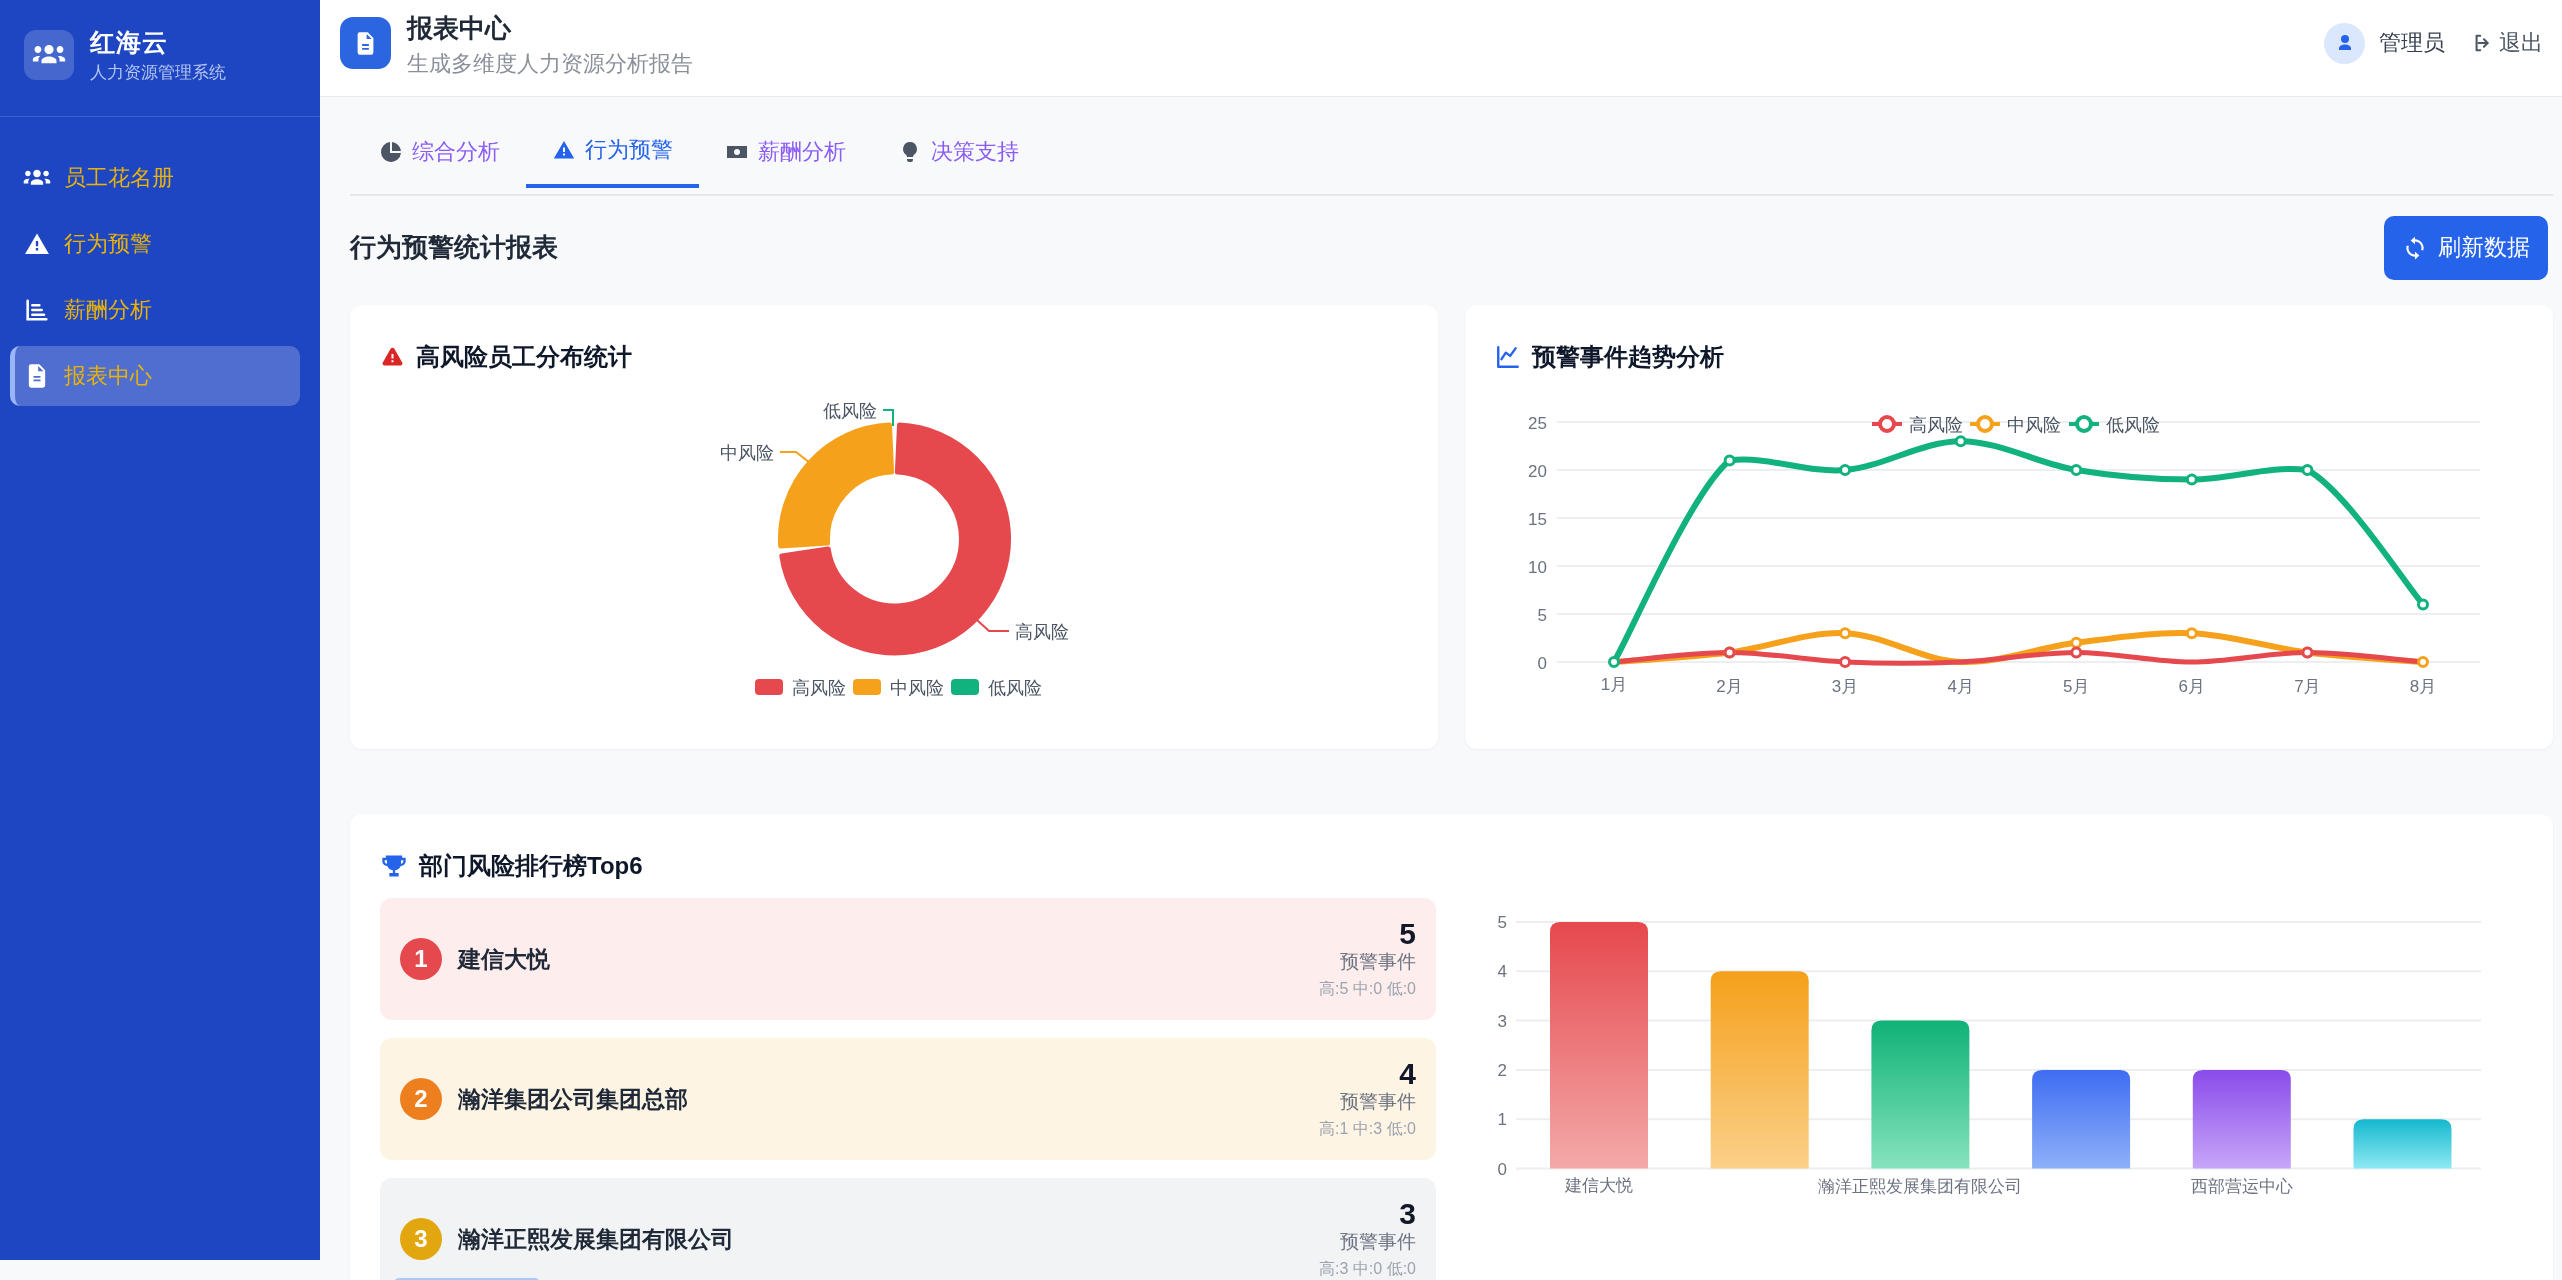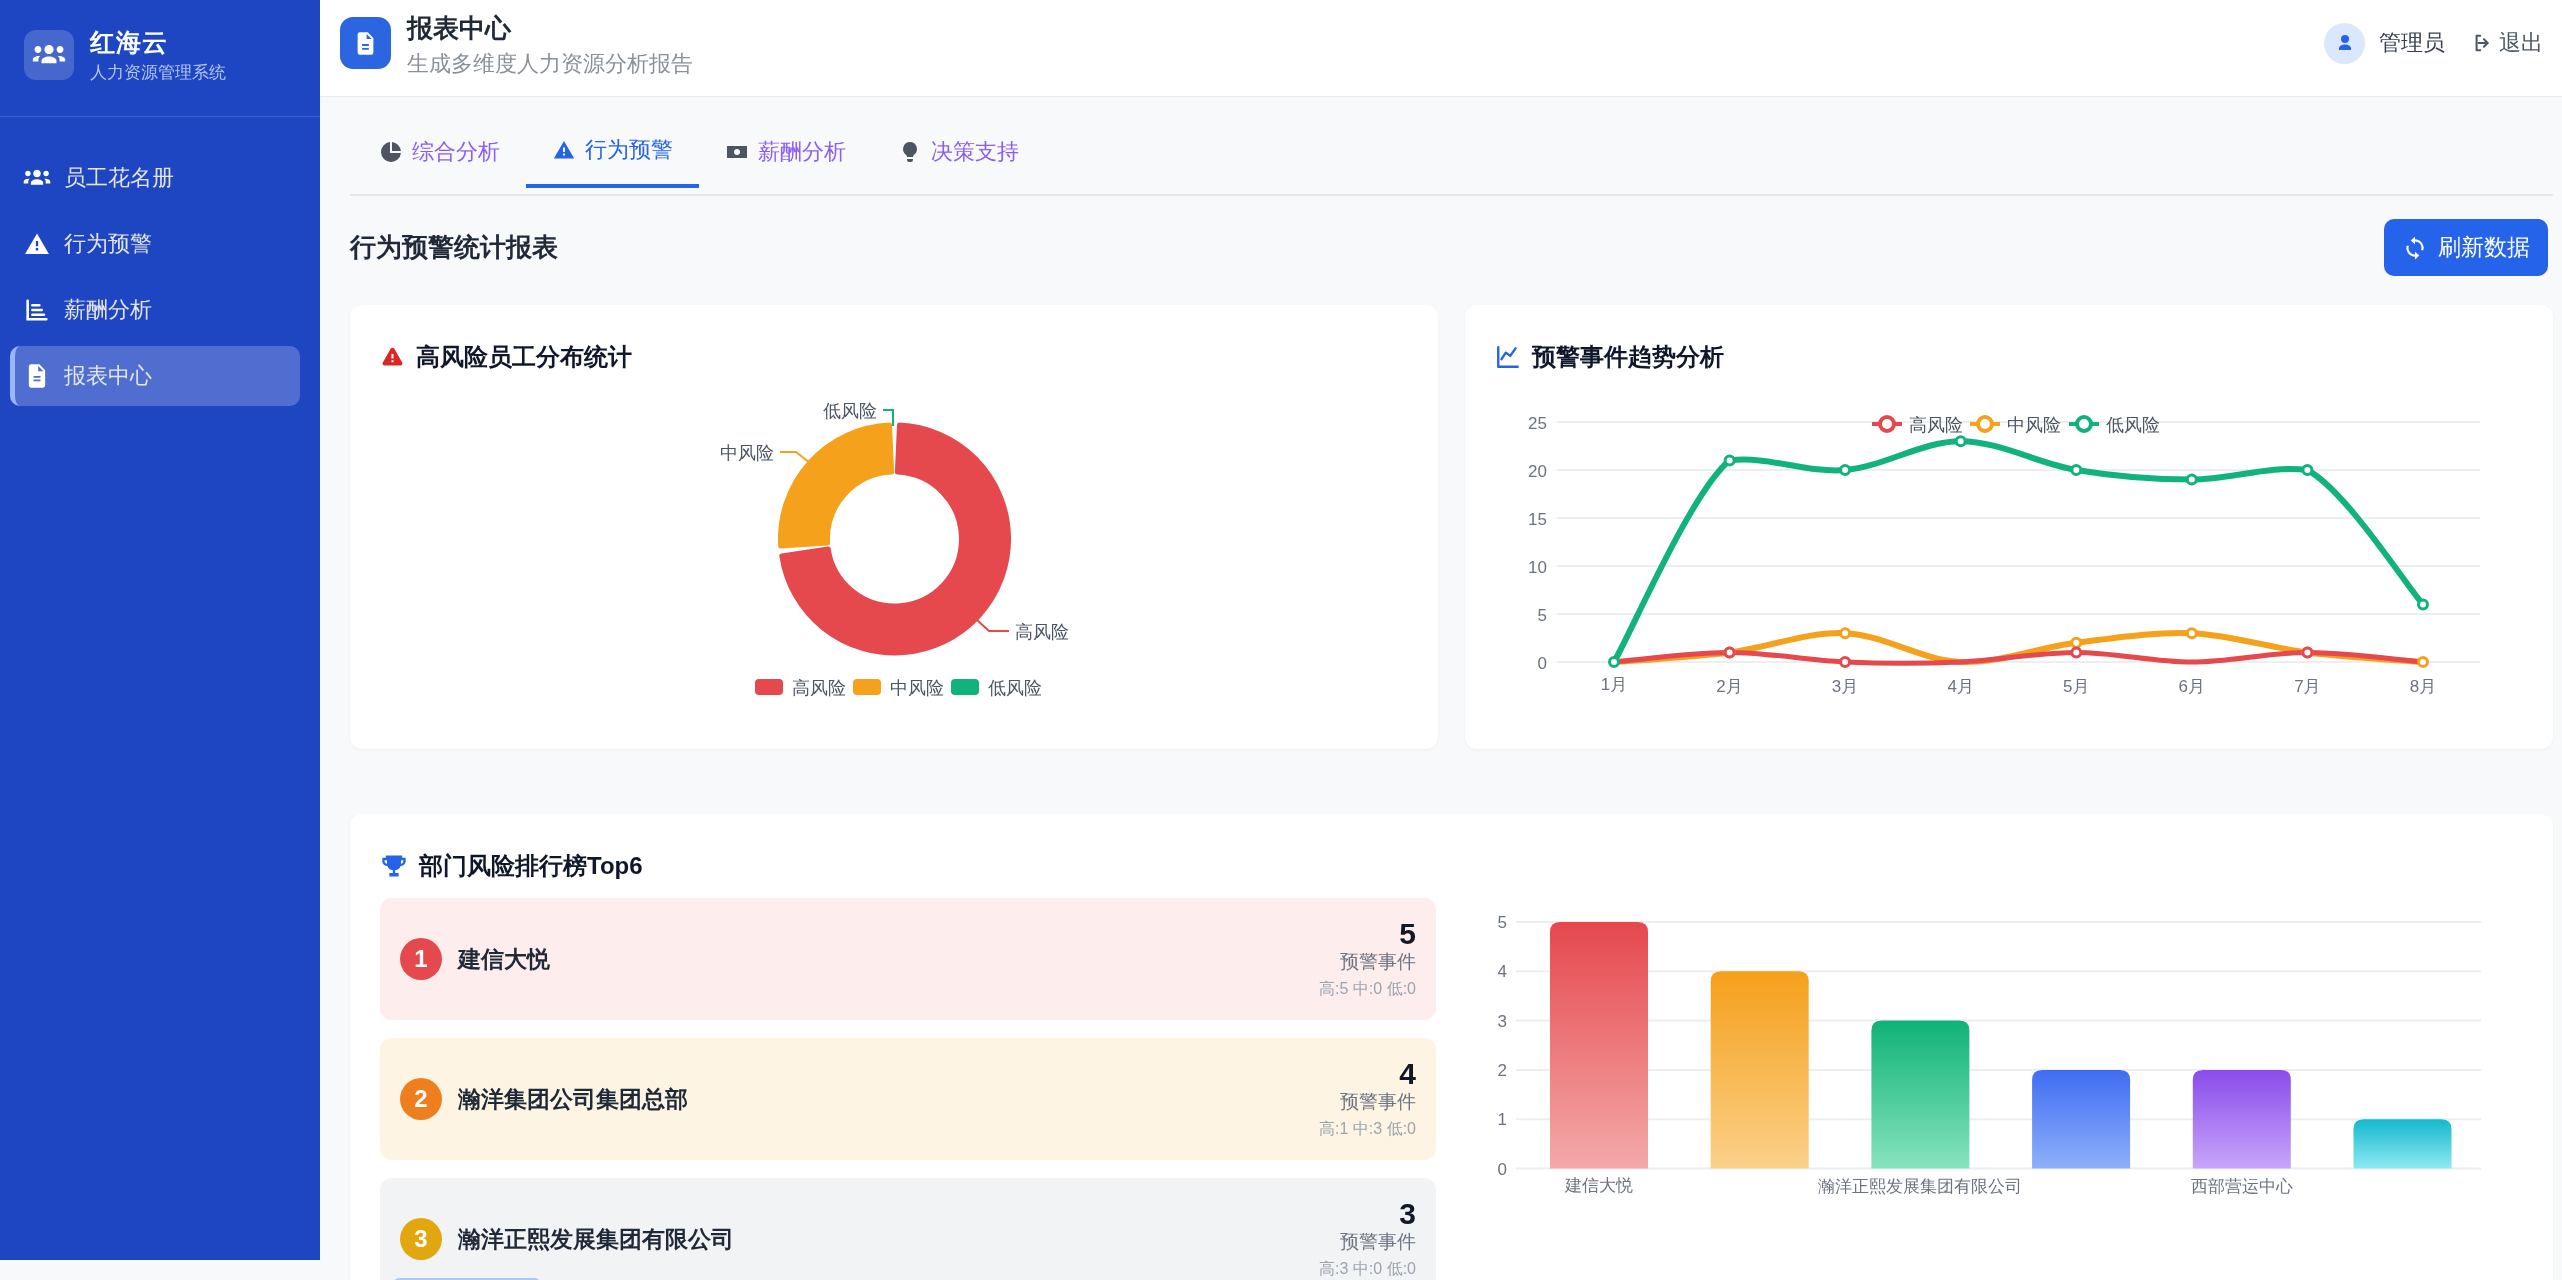--- a/index.html
+++ b/index.html
@@ -4,21 +4,21 @@
 <style>
   * { margin:0; padding:0; box-sizing:border-box; }
   html,body { width:2562px; height:1280px; overflow:hidden; font-family:"Liberation Sans",sans-serif; background:#f7f9fb; }
   
   .sidebar { position:fixed; left:0; top:0; width:320px; height:1260px; background:#1e46c2; color:#fff; z-index:5; }
   .logo { display:flex; align-items:center; gap:16px; padding:27px 24px 33px 24px; border-bottom:1px solid rgba(255,255,255,.14); }
   .logo-sq { width:50px; height:50px; border-radius:12px; background:rgba(255,255,255,.18); display:flex; align-items:center; justify-content:center; flex:0 0 auto; }
   .logo-name { font-size:25px; line-height:30px; font-weight:bold; letter-spacing:1px; }
   .logo-sub { font-size:17px; color:#b6c6f2; margin-top:6px; line-height:20px; }
   .menu { padding:28px 20px 0 10px; }
-  .mi { display:flex; align-items:center; height:66px; padding:0 0 0 13px; border-radius:10px; font-size:22px; color:#e5e5e5; }
+  .mi { display:flex; align-items:center; height:66px; padding:0 0 0 13px; border-radius:10px; font-size:22px; color:#eab308; }
   .mi svg { width:28px; height:28px; margin-right:13px; flex:0 0 auto; }
   .mi.active { background:rgba(255,255,255,.22); border-left:5px solid #9ab6f7; padding-left:8px; height:60px; margin:3px 0; }
   
   .header { position:fixed; left:320px; top:0; right:0; height:97px; background:#fff; border-bottom:1px solid #e9ebef; display:flex; align-items:center; padding:0 19px 10px 20px; z-index:4; }
   .h-ic { width:51px; height:52px; border-radius:13px; background:#2b66e0; display:flex; align-items:center; justify-content:center; margin-right:16px; }
   .h-title { font-size:26px; font-weight:bold; color:#1f2937; line-height:1; }
   .h-sub { font-size:22px; color:#8a9099; margin-top:8px; }
   .h-right { margin-left:auto; display:flex; align-items:center; }
   .avatar { width:41px; height:41px; border-radius:50%; background:#dbe7fd; display:flex; align-items:center; justify-content:center; }
   .h-admin { font-size:22px; color:#374151; margin:0 0 0 14px; }
@@ -28,21 +28,21 @@
   .main { position:absolute; left:320px; top:97px; width:2242px; }
   .inner { padding:0 9px 0 30px; }
   
   .tabs { display:flex; padding:19px 0 0 3px; border-bottom:2px solid #e5e7eb; margin-bottom:0; height:99px; }
   .tab { width:173px; height:72px; display:flex; align-items:center; justify-content:center; font-size:22px; color:#8b5cf6; font-weight:500; }
   .tab svg { width:24px; height:24px; margin-right:9px; }
   .tab.active { color:#2563eb; border-bottom:4px solid #2563eb; }
   
   .sec-head { display:flex; align-items:center; margin-top:26px; height:51px; }
   .sec-title { font-size:26px; font-weight:bold; color:#1f2937; }
-  .btn-refresh { margin-left:auto; margin-right:5px; width:164px; height:57px; background:#2563eb; border-radius:10px; color:#fff; font-size:23px; display:flex; align-items:center; justify-content:center; gap:10px; }
+  .btn-refresh { margin-left:auto; margin-right:5px; width:164px; height:64px; background:#2563eb; border-radius:10px; color:#fff; font-size:23px; display:flex; align-items:center; justify-content:center; gap:10px; }
   
   .grid2 { display:flex; gap:27px; margin-top:32px; }
   .card { background:#fff; border-radius:12px; box-shadow:0 1px 3px rgba(15,23,42,.05); position:relative; }
   .card1 { width:1088px; height:444px; }
   .card2 { width:1088px; height:444px; }
   .ct { position:absolute; display:flex; align-items:center; font-size:24px; font-weight:bold; color:#0f172a; left:30px; top:36px; }
   .ct svg { margin-right:11px; }
   .card-bot { margin-top:65px; width:2203px; min-height:560px; background:#fff; border-radius:12px; box-shadow:0 1px 3px rgba(15,23,42,.05); position:relative; }
   
   .rank-wrap { position:absolute; left:30px; top:84px; width:1056px; }

